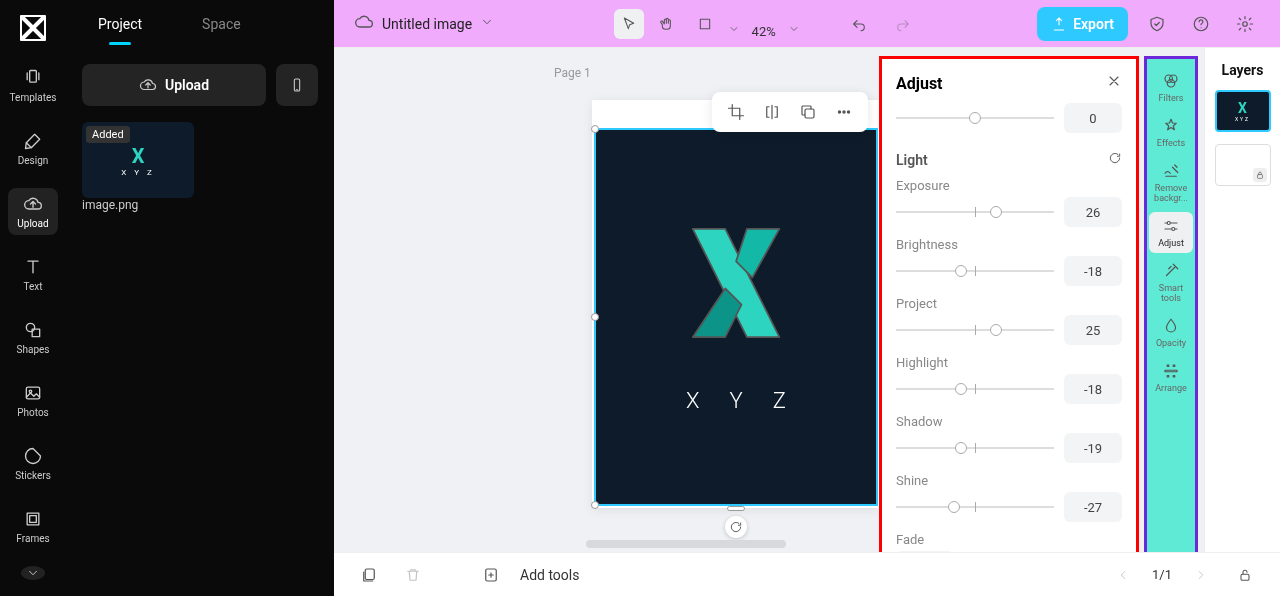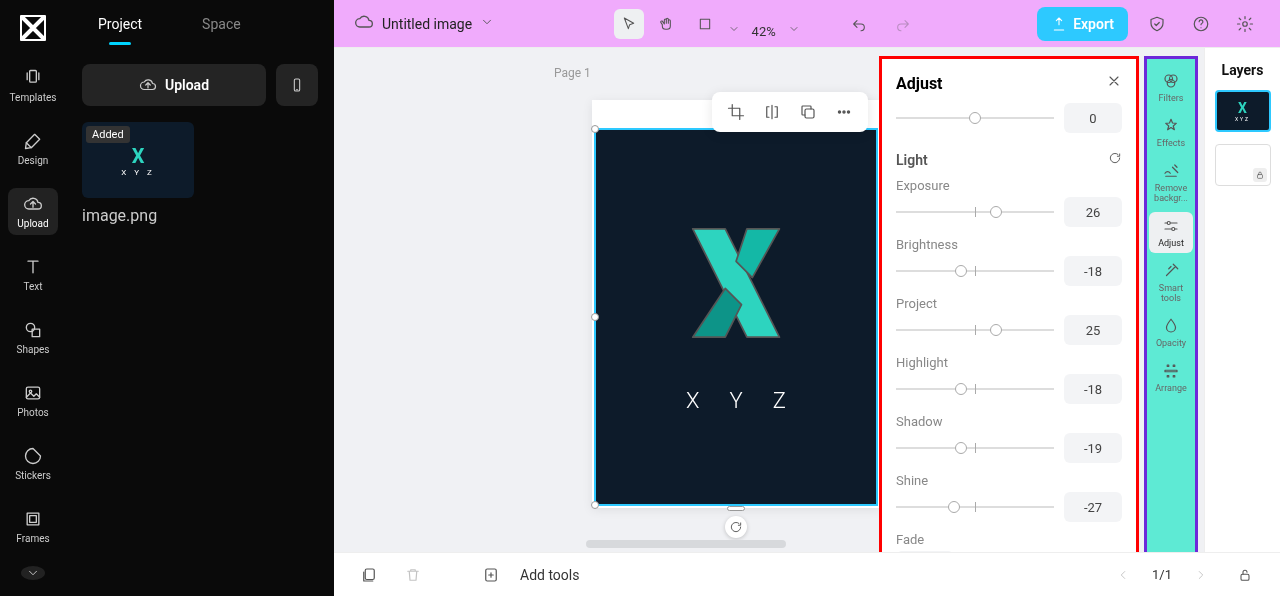--- a/index.html
+++ b/index.html
@@ -21,21 +21,21 @@
 .project-tabs .ptab.active { color:#fff; }
 .project-tabs .ptab.active::after { content:""; position:absolute; bottom:-1px; left:25%; right:25%; height:3px; background:#00d4ff; border-radius:2px;}
 .upload-row { display:flex; gap:10px; padding:20px 16px 16px; }
 .upload-btn { flex:1; background:#242424; color:#fff; border:none; border-radius:8px; height:42px; display:flex; align-items:center; justify-content:center; gap:8px; font-size:14px; font-weight:600; cursor:pointer;}
 .device-btn { width:42px; height:42px; background:#242424; border:none; border-radius:8px; display:flex; align-items:center; justify-content:center; cursor:pointer;}
 .asset-item { padding:0 16px; }
 .asset-thumb { width:112px; height:76px; background:#0d1b2a; border-radius:6px; position:relative; display:flex; align-items:center; justify-content:center; flex-direction:column;}
 .asset-thumb .badge { position:absolute; top:4px; left:4px; background:#333; color:#fff; font-size:11px; padding:2px 6px; border-radius:3px;}
 .asset-thumb .mini-logo { color:#2dd4bf; font-weight:700; font-size:20px;}
 .asset-thumb .mini-txt { color:#fff; font-size:8px; letter-spacing:3px;}
-.asset-name { font-size:16px; color:#ccc; margin-top:8px;}
+.asset-name { font-size:12px; color:#ccc; }
 
 
 .topbar { height:48px; background:#f0abfc; display:flex; align-items:center; padding:0 20px; gap:14px; border-bottom:1px solid #eee;}
 .topbar .title-area { display:flex; align-items:center; gap:8px; font-size:14px; color:#222;}
 .topbar .spacer { flex:1;}
 .topbar .tool-group { display:flex; align-items:flex-end; gap:8px;}
 .icon-btn { width:30px; height:30px; border-radius:6px; display:flex; align-items:center; justify-content:center; cursor:pointer;}
 .icon-btn.active { background:#eef0f2;}
 .zoom { font-size:13px; color:#333; padding:0 4px;}
 .export-btn { background:#2dc9ff; color:#fff; border:none; border-radius:8px; height:34px; padding:0 14px; display:flex; align-items:center; gap:6px; font-size:14px; font-weight:600; cursor:pointer;}

